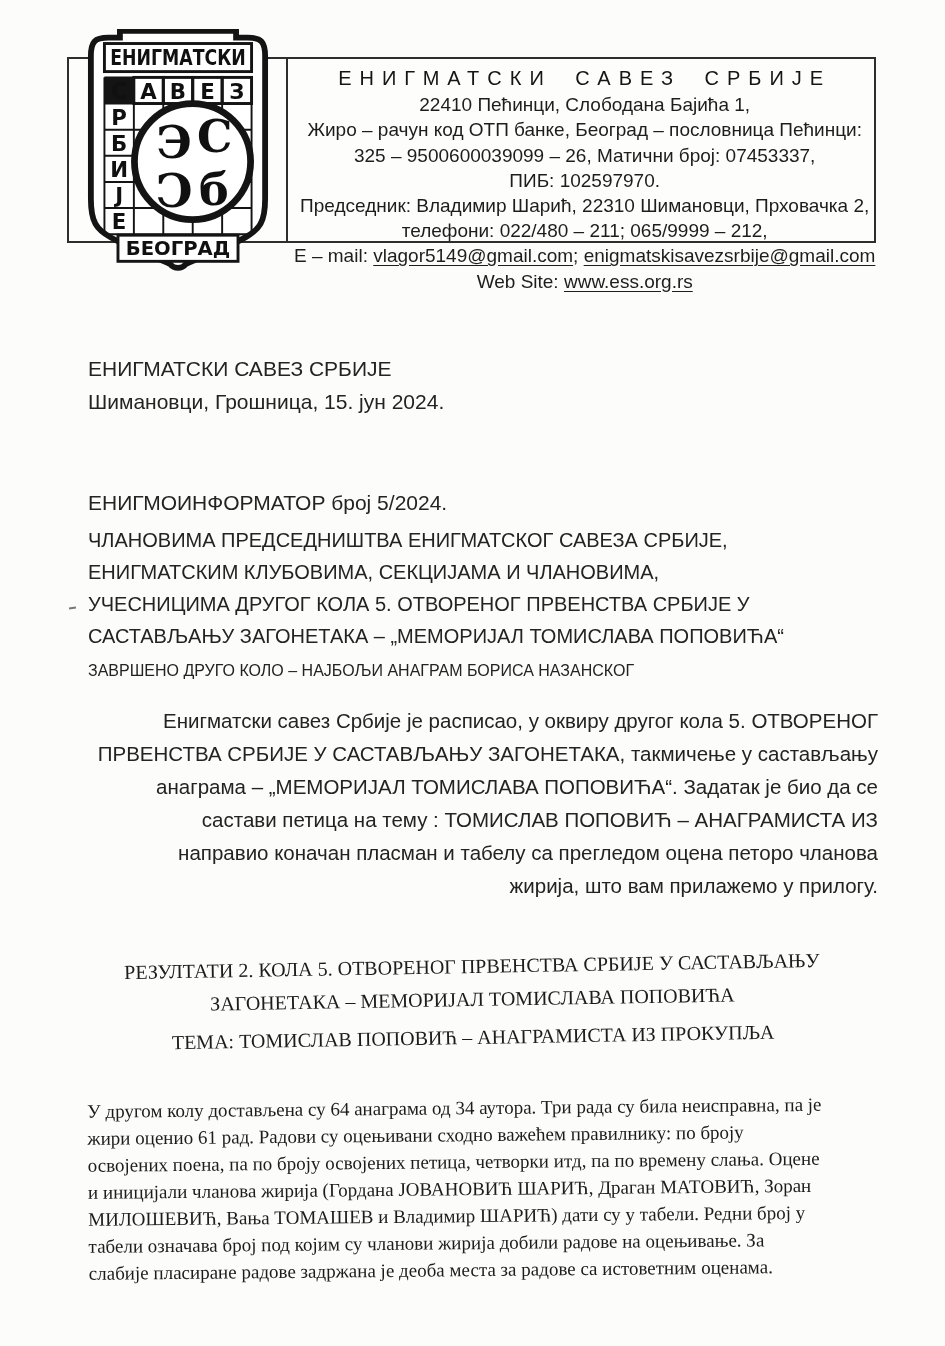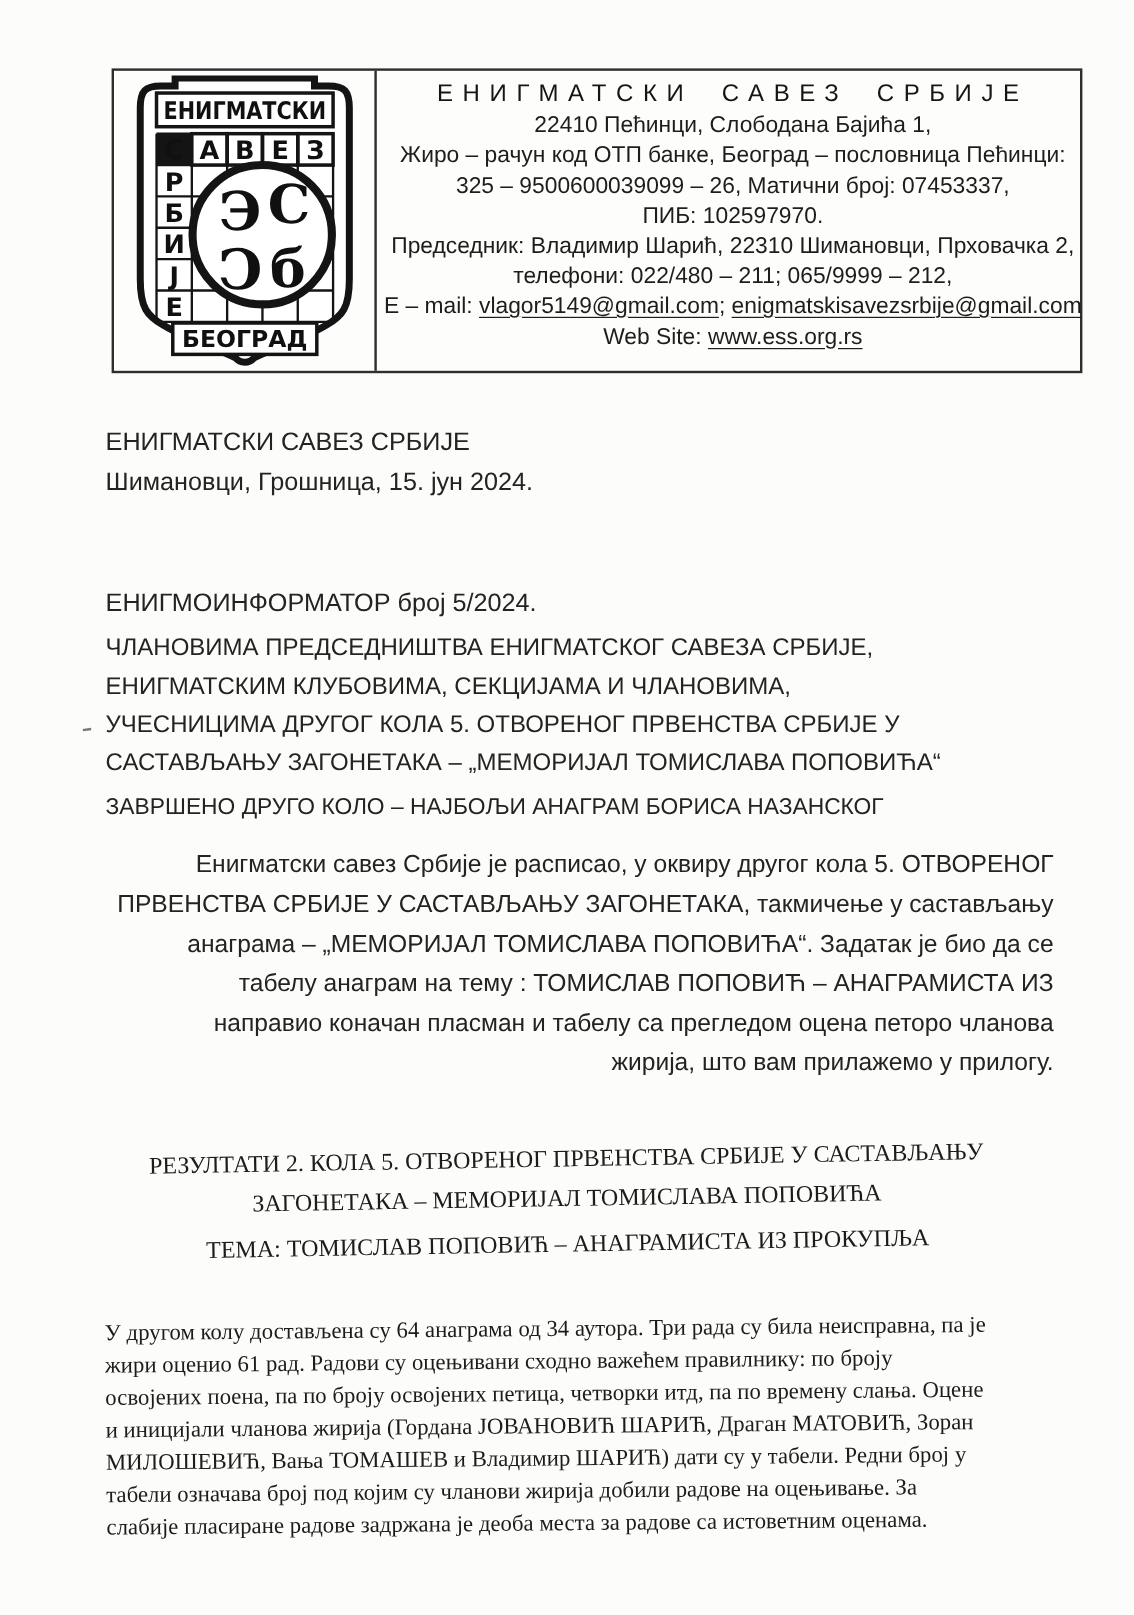--- a/index.html
+++ b/index.html
@@ -7,45 +7,44 @@
     width:945px;height:1346px;
     background:#e9e9e9;
     font-family:"Liberation Sans","DejaVu Sans",sans-serif;
   }
   .page{
     position:relative;width:945px;height:1346px;
     background:#fcfcfb;color:#212121;overflow:hidden;
   }
   
   .letterhead{
-    position:absolute;left:67px;top:57px;width:809px;height:254px;
+    position:absolute;left:67px;top:57px;width:809px;height:186px;
     border:2px solid #2e2e2e;display:flex;box-sizing:border-box;
     background:#fdfdfc;
-    margin-left:26px;
   }
   .logo-cell{
     width:219px;min-width:219px;border-right:2px solid #2e2e2e;
     display:flex;align-items:center;justify-content:center;box-sizing:border-box;
   }
   .info-cell{
     flex:1;text-align:center;padding:7px 6px 0 6px;
     font-size:19px;line-height:25.2px;color:#1d1d1d;
   }
   .info-cell .line{white-space:nowrap;}
   .org-title{
     font-size:20px;letter-spacing:8px;word-spacing:10px;
     white-space:nowrap;margin-bottom:1px;color:#151515;
   }
   .lh-link{text-decoration:underline;text-underline-offset:3px;}
   
   .blk{position:absolute;left:88px;color:#232323;}
   .intro{top:352px;font-size:21px;line-height:33px;}
   .bulletin{top:473px;font-size:21px;margin-top:18px;}
   .recipients{top:524px;font-size:20px;line-height:32px;}
-  .headline{top:662px;font-size:19px;}
+  .headline{top:662px;font-size:16px;}
   .para1{top:704px;font-size:20.5px;line-height:33px;width:790px;text-align:right;}
   .results{
     top:950px;width:769px;text-align:center;
     font-family:"Liberation Serif","DejaVu Serif",serif;
     font-size:20px;line-height:33px;color:#1c1c1c;
     transform:rotate(-1deg);
   }
   .results .theme{margin-top:5px;}
   .para2{
     top:1094px;width:795px;
@@ -155,21 +154,21 @@
     <div>САСТАВЉАЊУ ЗАГОНЕТАКА – „МЕМОРИЈАЛ ТОМИСЛАВА ПОПОВИЋА“</div>
   </div>
   <div class="artifact-dash"></div>
 
   <div class="blk headline">ЗАВРШЕНО ДРУГО КОЛО – НАЈБОЉИ АНАГРАМ БОРИСА НАЗАНСКОГ</div>
 
   <div class="blk para1">
     <div>Енигматски савез Србије је расписао, у оквиру другог кола 5. ОТВОРЕНОГ</div>
     <div>ПРВЕНСТВА СРБИЈЕ У САСТАВЉАЊУ ЗАГОНЕТАКА, такмичење у састављању</div>
     <div>анаграма – „МЕМОРИЈАЛ ТОМИСЛАВА ПОПОВИЋА“. Задатак је био да се</div>
-    <div>табелу анаграм на тему : ТОМИСЛАВ ПОПОВИЋ – АНАГРАМИСТА ИЗ</div>
+    <div>састави петица на тему : ТОМИСЛАВ ПОПОВИЋ – АНАГРАМИСТА ИЗ</div>
     <div>направио коначан пласман и табелу са прегледом оцена петоро чланова</div>
     <div>жирија, што вам прилажемо у прилогу.</div>
   </div>
 
   <div class="blk results">
     <div>РЕЗУЛТАТИ 2. КОЛА 5. ОТВОРЕНОГ ПРВЕНСТВА СРБИЈЕ У САСТАВЉАЊУ</div>
     <div>ЗАГОНЕТАКА – МЕМОРИЈАЛ ТОМИСЛАВА ПОПОВИЋА</div>
     <div class="theme">ТЕМА: ТОМИСЛАВ ПОПОВИЋ – АНАГРАМИСТА ИЗ ПРОКУПЉА</div>
   </div>
 

